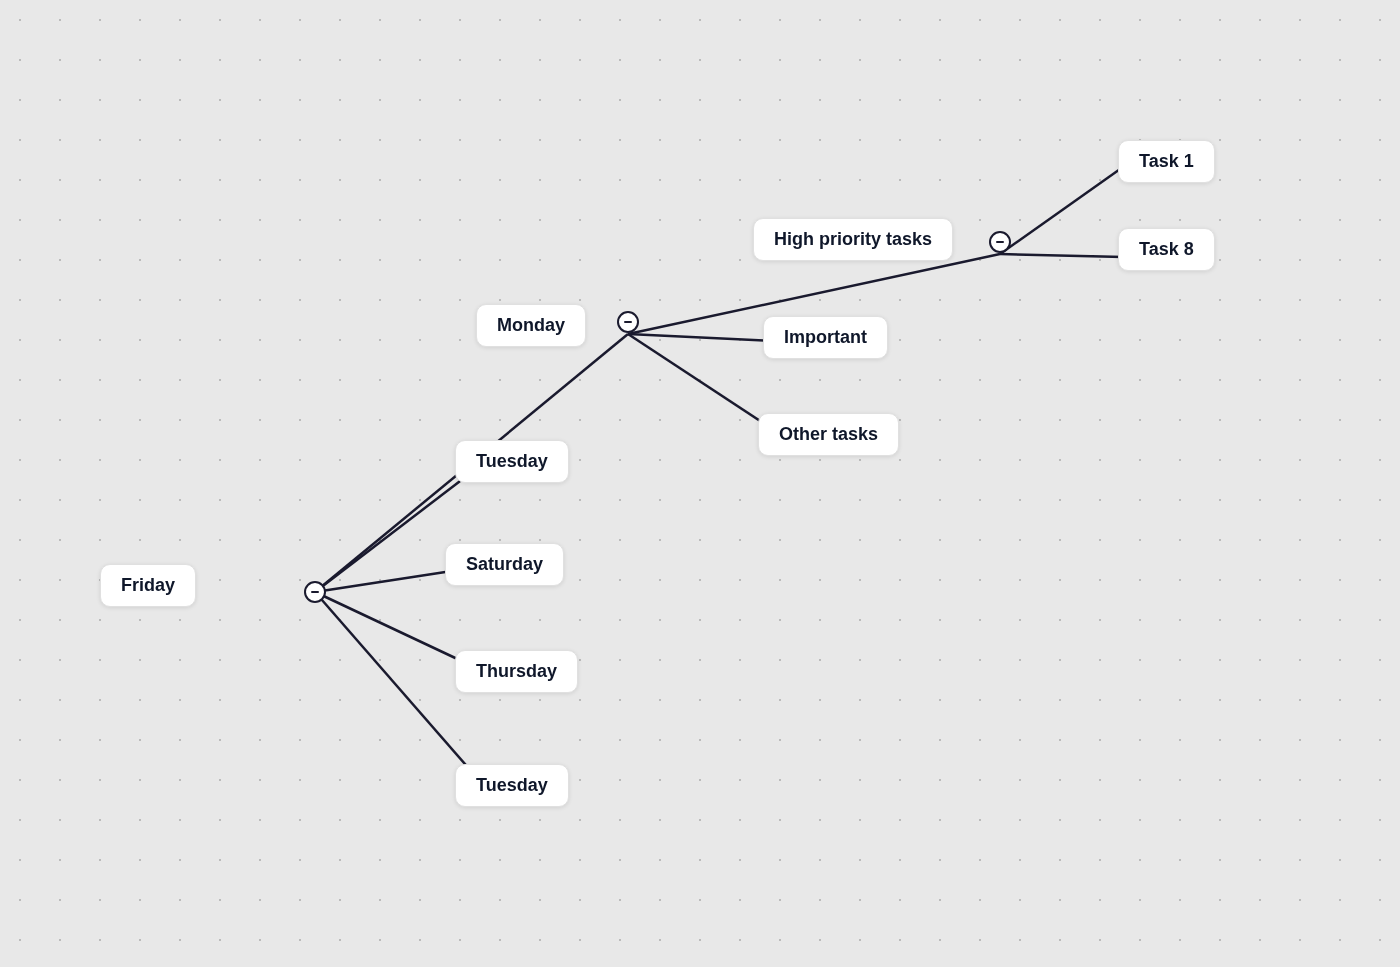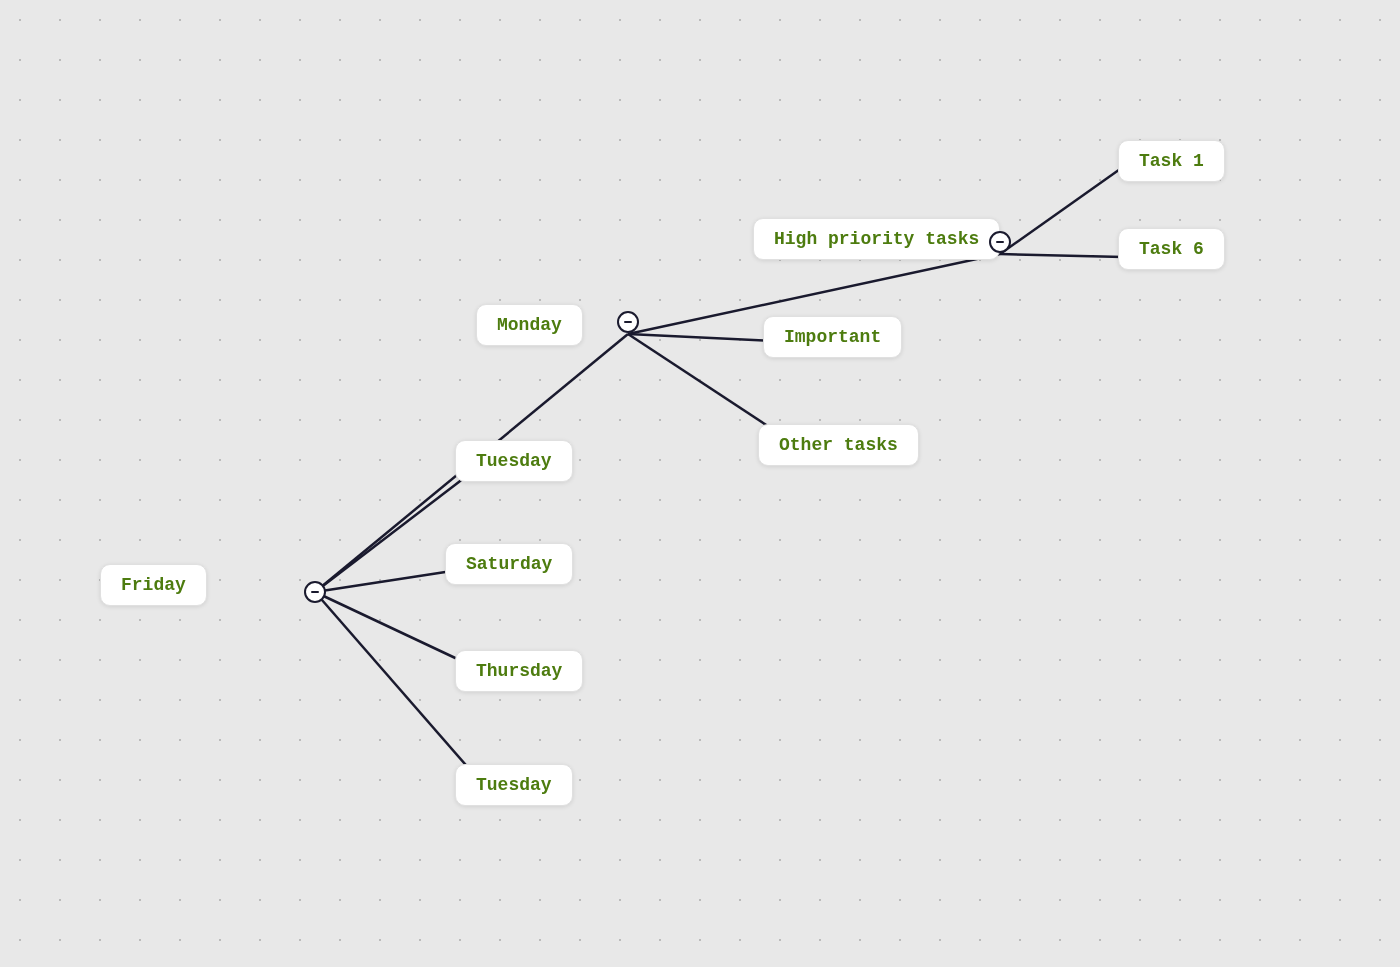--- a/index.html
+++ b/index.html
@@ -23,28 +23,27 @@
       pointer-events: none;
     }
 
     .node {
       position: absolute;
       background: #fff;
       border-radius: 10px;
       padding: 10px 20px;
       font-size: 18px;
       font-weight: 600;
-      color: #4d7c0f;
+      color: #0f172a;
       white-space: nowrap;
       box-shadow: 0 1px 4px rgba(0,0,0,0.10);
       border: 1.5px solid #e0e0e0;
       display: flex;
       align-items: center;
       justify-content: center;
-      font-family: Liberation Mono, monospace;
     }
 
     .connector-dot {
       position: absolute;
       width: 22px;
       height: 22px;
       border-radius: 50%;
       background: #fff;
       border: 2.5px solid #1a1a2e;
       display: flex;
@@ -126,29 +125,29 @@
 </div>
 
 <div class="node" style="left: 753px; top: 218px; justify-content: center;">
   <span>High priority tasks</span>
 </div>
 
 <div class="node" style="left: 763px; top: 316px;">
   <span>Important</span>
 </div>
 
-<div class="node" style="left: 758px; top: 424px; align-items: center;">
+<div class="node" style="left: 758px; top: 413px; align-items: center;">
   <span>Other tasks</span>
 </div>
 
 <div class="node" style="left: 1118px; top: 140px;">
   <span>Task 1</span>
 </div>
 
 <div class="node" style="left: 1118px; top: 228px;">
-  <span>Task 6</span>
+  <span>Task 8</span>
 </div>
 
 <div class="connector-dot" style="left: 304px; top: 581px;"></div>
 
 <div class="connector-dot" style="left: 617px; top: 311px;"></div>
 
 <div class="connector-dot" style="left: 989px; top: 231px;"></div>
 
 </body></html>

